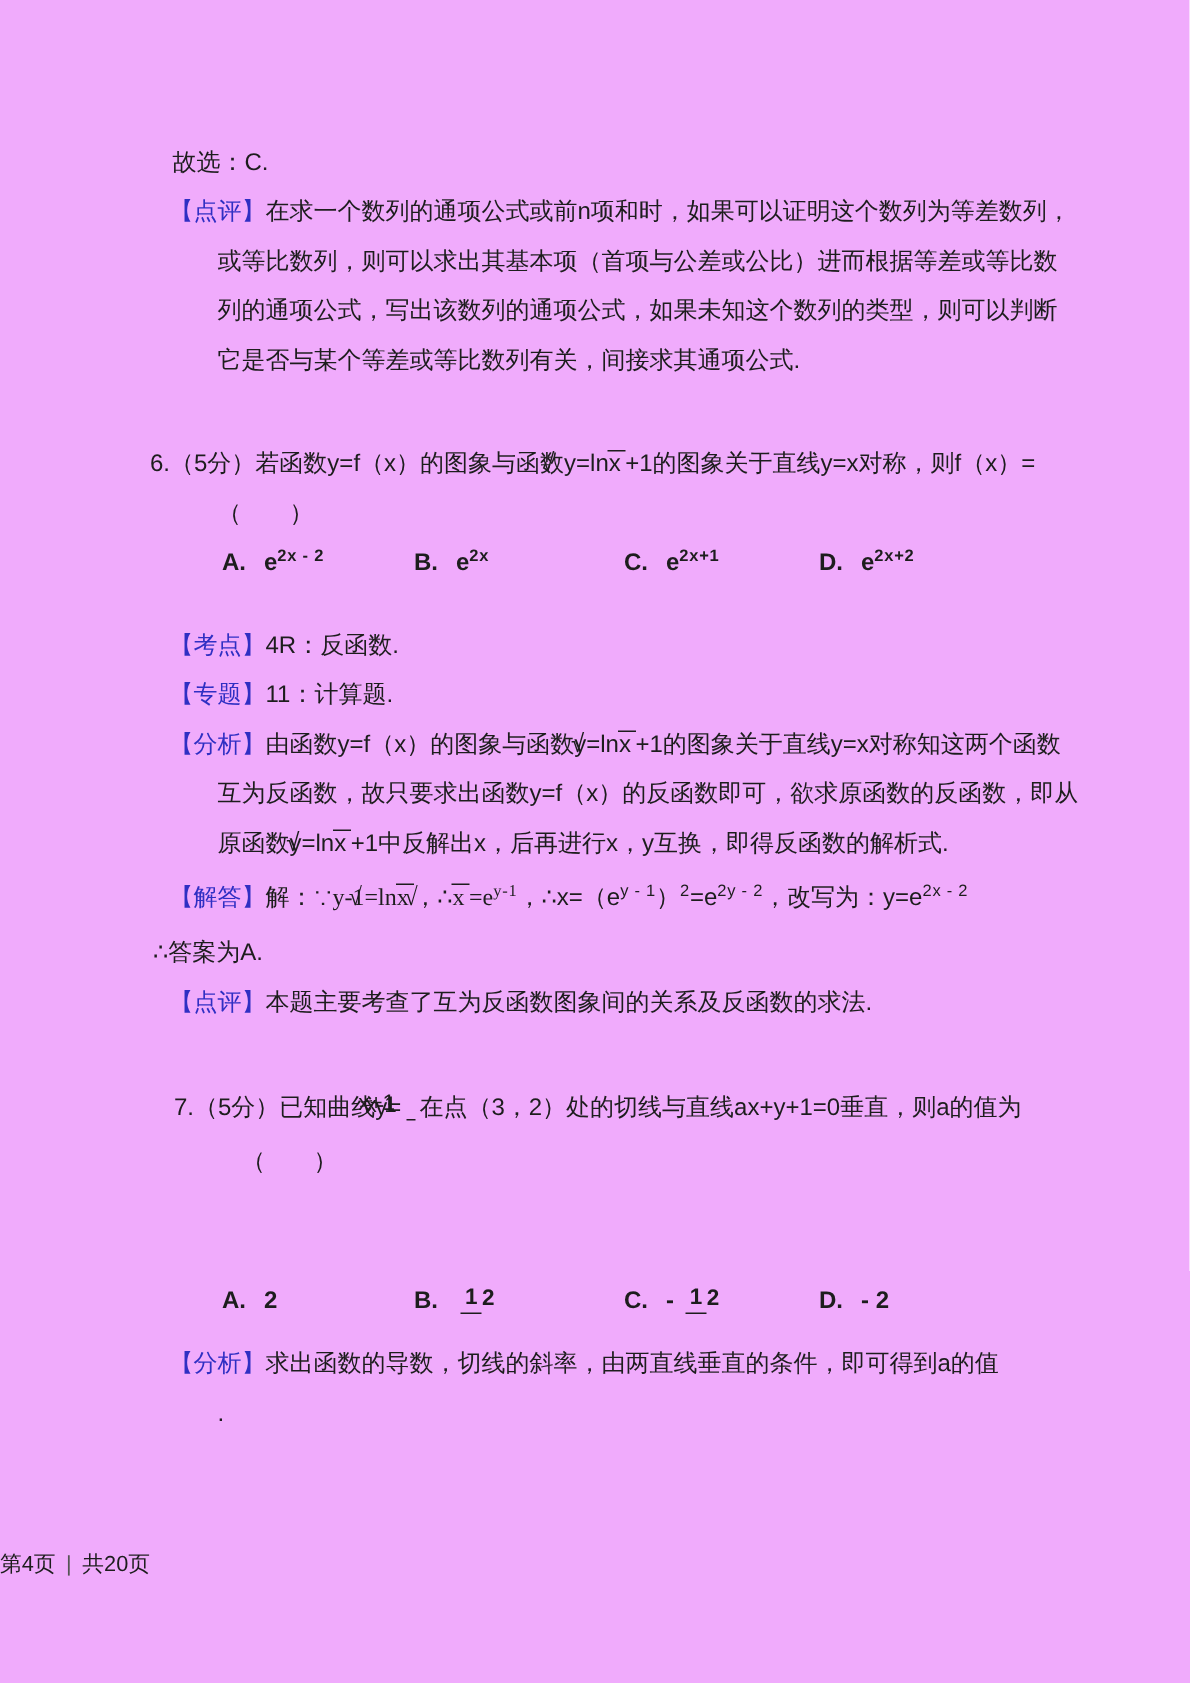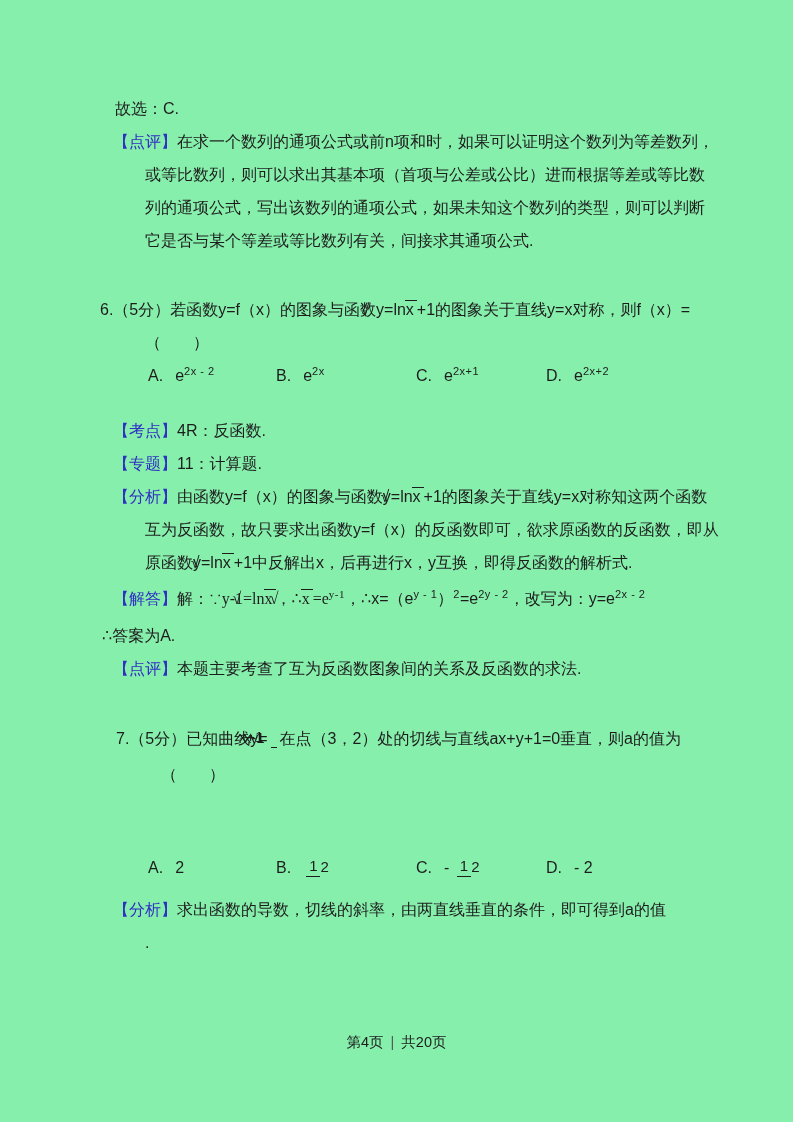--- a/index.html
+++ b/index.html
@@ -1,20 +1,20 @@
 <!DOCTYPE html>
 <html><head>
 <meta charset="utf-8">
 <style>
   * { margin:0; padding:0; box-sizing:border-box; }
   html,body { background:#ffffff; }
   .page {
     position:relative;
     width:793px; height:1122px;
-    background:#86efac;
+    background:#f0abfc;
     font-family:"Liberation Sans","DejaVu Sans",sans-serif;
     color:#1d1d1d;
     overflow:hidden;
   }
   .content {
     position:absolute; left:100px; top:92px; width:620px;
     font-size:16px; line-height:33px;
   }
   .label { color:#2f2fc3;text-align:right; }
   .plain { margin-left:15px; }
@@ -24,21 +24,21 @@
   
   .hang-q{ padding-left:45px; text-indent:-45px; }
 
   .opts {
     display:grid;
     grid-template-columns:128px 140px 130px 1fr;
     margin-left:48px;
     align-items:center;
   }
   .opts.tall { min-height:52px;margin-top:48px; }
-  .opt { white-space:nowrap; }
+  .opt { white-space:nowrap;font-weight:bold; }
   .opt-label { margin-right:12px; }
 
   sup {
     font-size:11px; line-height:0;
     position:relative; top:-6px;
     vertical-align:baseline;
     letter-spacing:0.5px;
   }
   .serif { font-family:"Liberation Serif","DejaVu Serif",serif; }
 
@@ -55,21 +55,21 @@
   .frac-num { border-bottom:1.3px solid currentColor; padding:0 3px 1px 3px; }
   .frac-den { padding-top:1px; }
 
   .mt-q   { margin-top:36px; }
   .mt-sec { margin-top:22px; }
   .jieda-line { line-height:40px; }
   .q7-stem { line-height:36px;margin-left:16px; }
 
   .footer {
     position:absolute; left:0; right:0; top:1033px;
-    text-align:center; font-size:14.5px; color:#1d1d1d;
+    font-size:14.5px; color:#1d1d1d;
   }
   .footer .sep { margin:0 7px; color:#555; }
 </style>
 </head>
 <body>
 
 <div class="page">
   <div class="content">
 
     <div class="plain">故选：C.</div>

